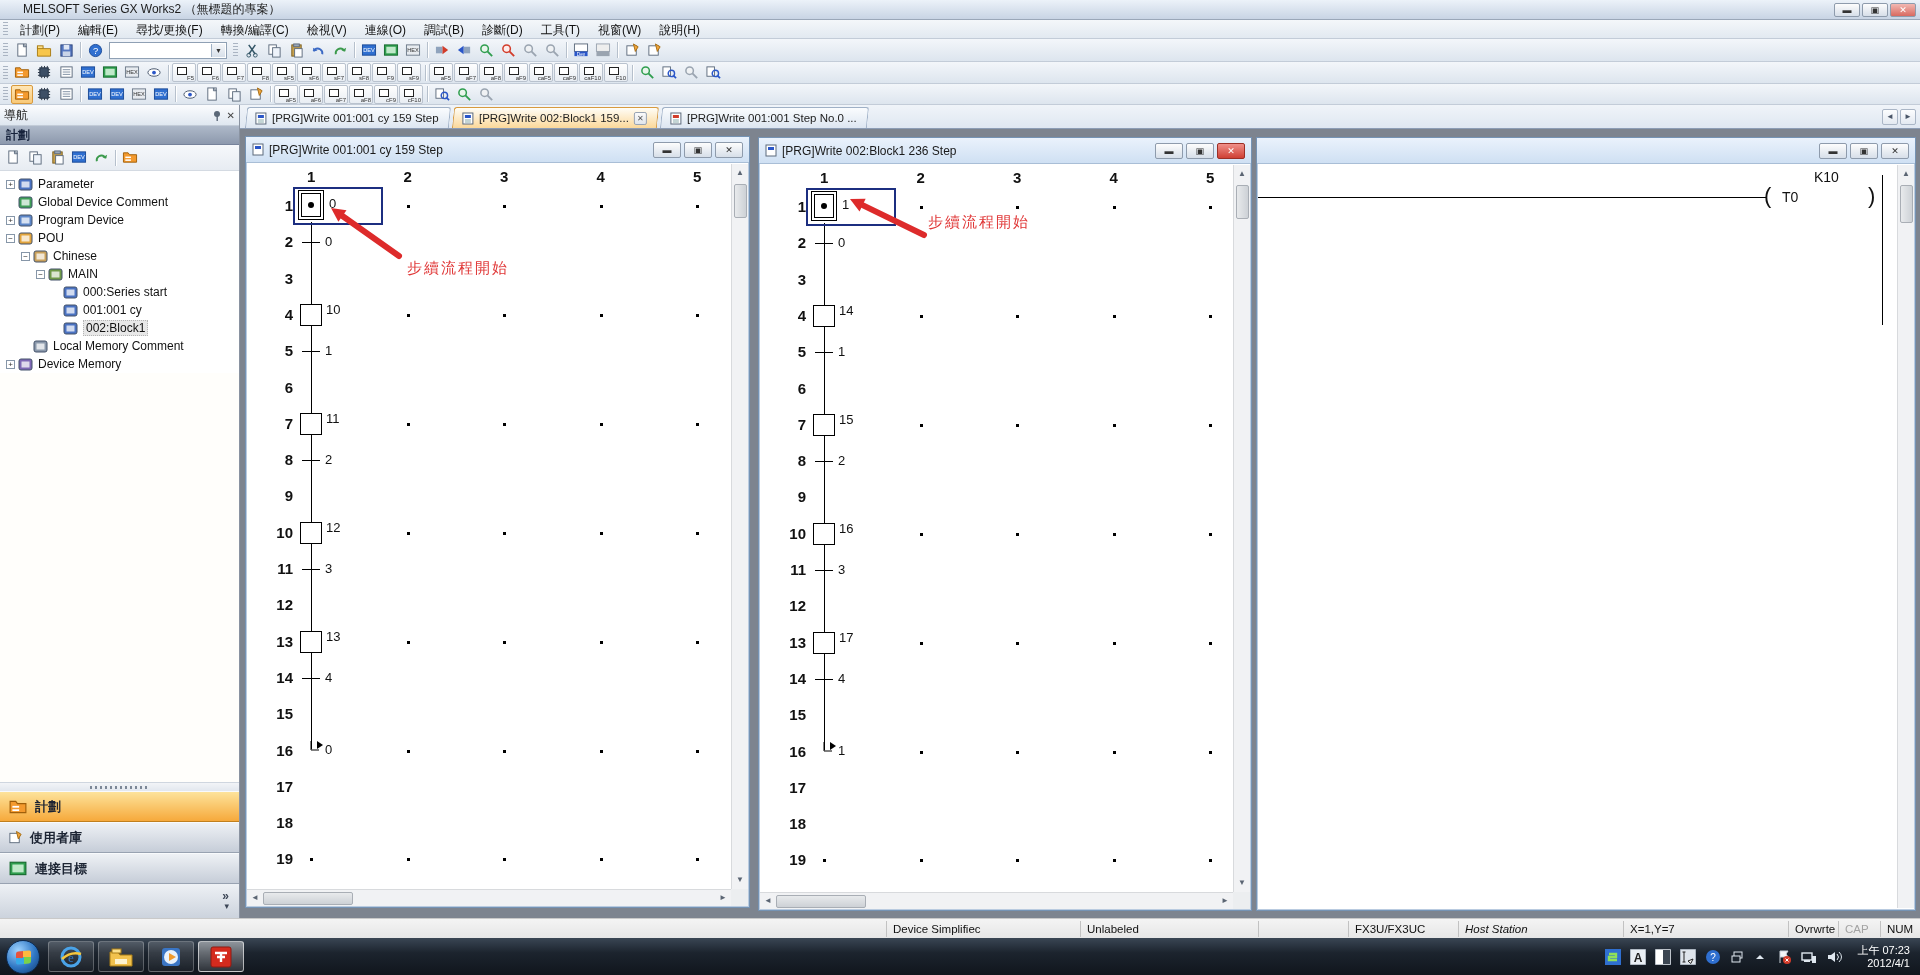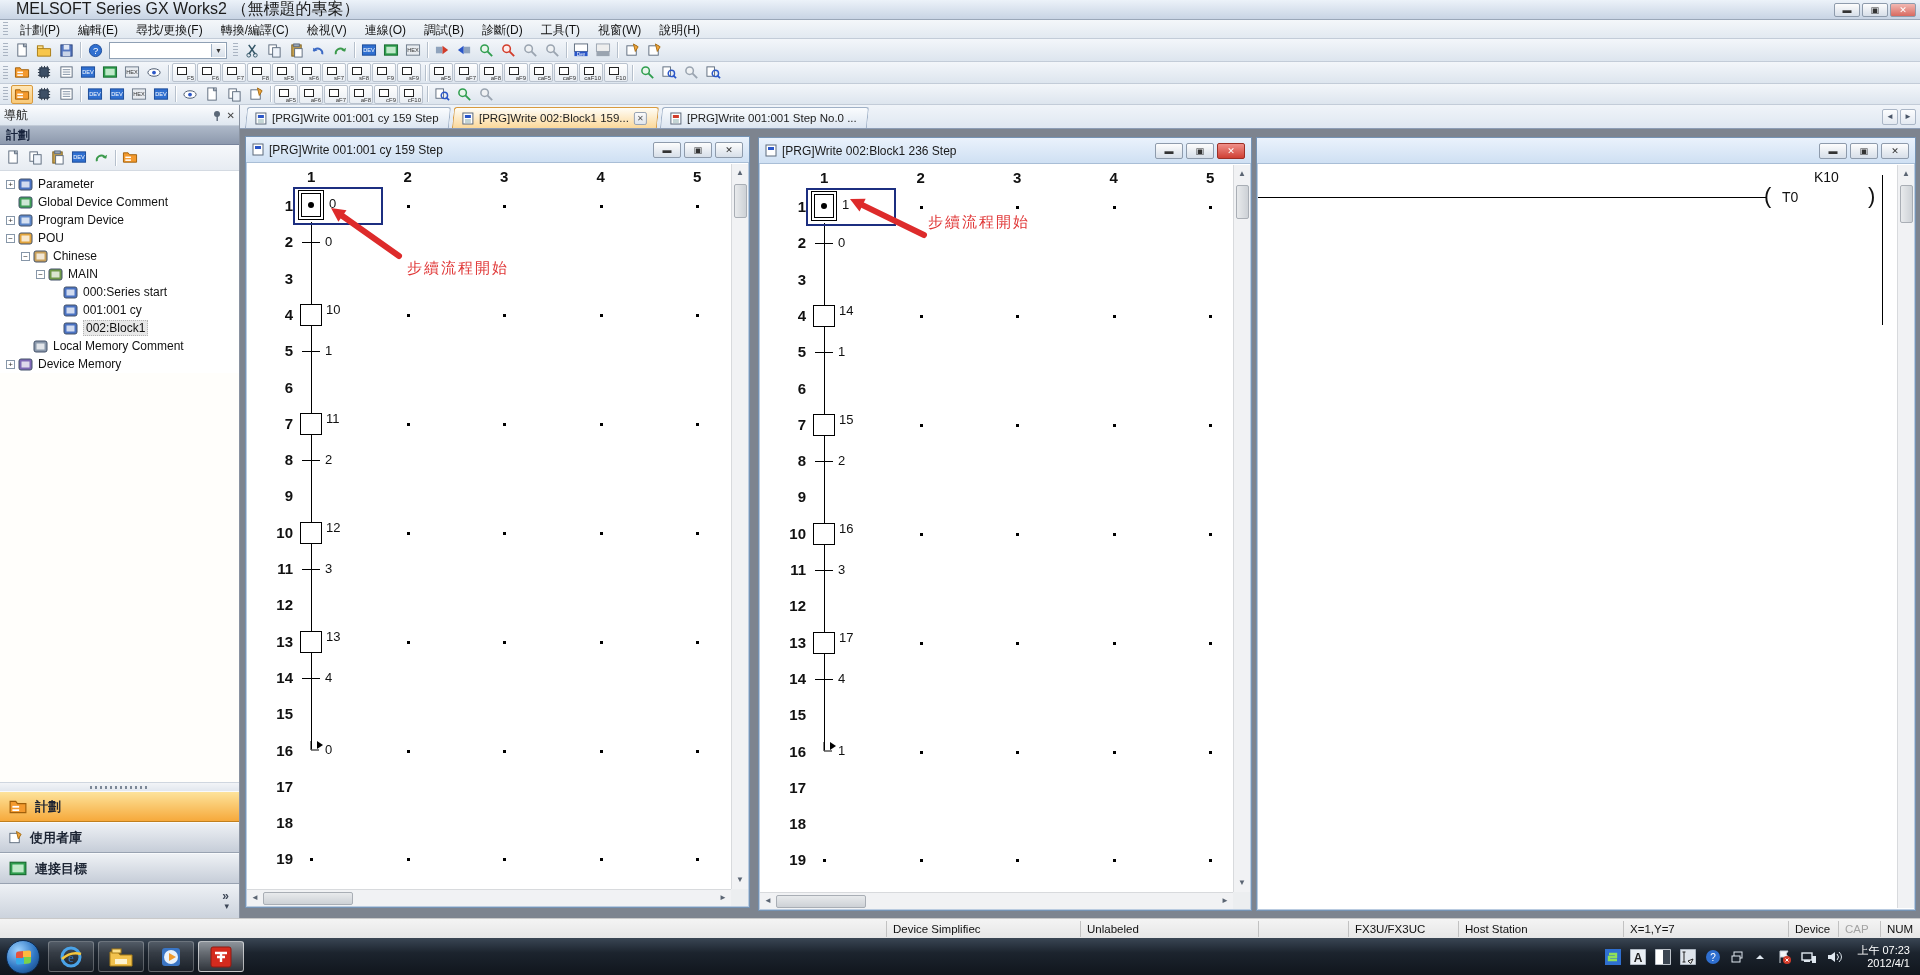--- a/index.html
+++ b/index.html
@@ -1,21 +1,21 @@
 <!DOCTYPE html>
 <html><head>
 <meta charset="utf-8">
 <style>
   * { margin:0; padding:0; box-sizing:border-box; }
   html,body { width:1920px; height:975px; overflow:hidden; font-family:"Liberation Sans",sans-serif; background:#7d848f; }
   
   #titlebar { position:absolute; left:0; top:0; width:1920px; height:20px;
     background:linear-gradient(#e9f0f8,#cfdaе8,#c2cfdf); background:linear-gradient(#ecf2f9,#c8d4e4); 
     border-bottom:1px solid #9aa7b8; display:flex; align-items:center; padding:0 4px; }
-  #titlebar .ttl { font-size:16px; color:#1c1c1c; margin-left:12px; }
+  #titlebar .ttl { font-size:12px; color:#1c1c1c; margin-left:19px; }
   .winbtns { margin-left:auto; display:flex; gap:2px; }
   .wbtn { width:26px; height:14px; border:1px solid #8e9bac; border-radius:2px;
     background:linear-gradient(#fdfdfd,#d7dfe9); font-size:9px; line-height:12px; text-align:center; color:#333; }
   .wbtn.close { background:linear-gradient(#f2b8b2,#d86a60); color:#fff; }
   #menubar { position:absolute; left:0; top:20px; width:1920px; height:19px;
     background:linear-gradient(#f4f7fa,#e2e9f1); border-bottom:1px solid #c3ccd8; display:flex; align-items:center; font-size:12px; color:#111; }
   .menu-item { padding:1px 9px; height:17px; line-height:16px; }
   .grip { width:5px; height:14px; margin:0 3px;
     background:repeating-linear-gradient(#aab4c2 0 1px,transparent 1px 3px); align-self:center; }
   .toolbar { position:absolute; left:0; width:1920px; display:flex; align-items:center;
@@ -1053,23 +1053,23 @@
         </div>
       </div>
     </div>
   </div>
 
 <div id="statusbar">
   <div class="scell" style="left:886px;width:194px;">Device Simplifiec</div>
   <div class="scell" style="left:1080px;width:178px;">Unlabeled</div>
   <div class="scell" style="left:1258px;width:90px;"></div>
   <div class="scell" style="left:1348px;width:110px;">FX3U/FX3UC</div>
-  <div class="scell" style="left:1458px;width:165px;">Host Station</div>
+  <div class="scell" style="left:1458px;width:165px;font-style:italic;">Host Station</div>
   <div class="scell" style="left:1623px;width:165px;">X=1,Y=7</div>
-  <div class="scell" style="left:1788px;width:50px;">Device</div>
+  <div class="scell" style="left:1788px;width:50px;">Ovrwrte</div>
   <div class="scell dim" style="left:1838px;width:42px;">CAP</div>
   <div class="scell" style="left:1880px;width:40px;">NUM</div>
 </div>
 
 <div id="taskbar">
   <div id="task-apps" style="display:flex;align-items:center;">
       <div class="orb">
         <div class="fl"></div>
       </div>
       <div class="tapp">

